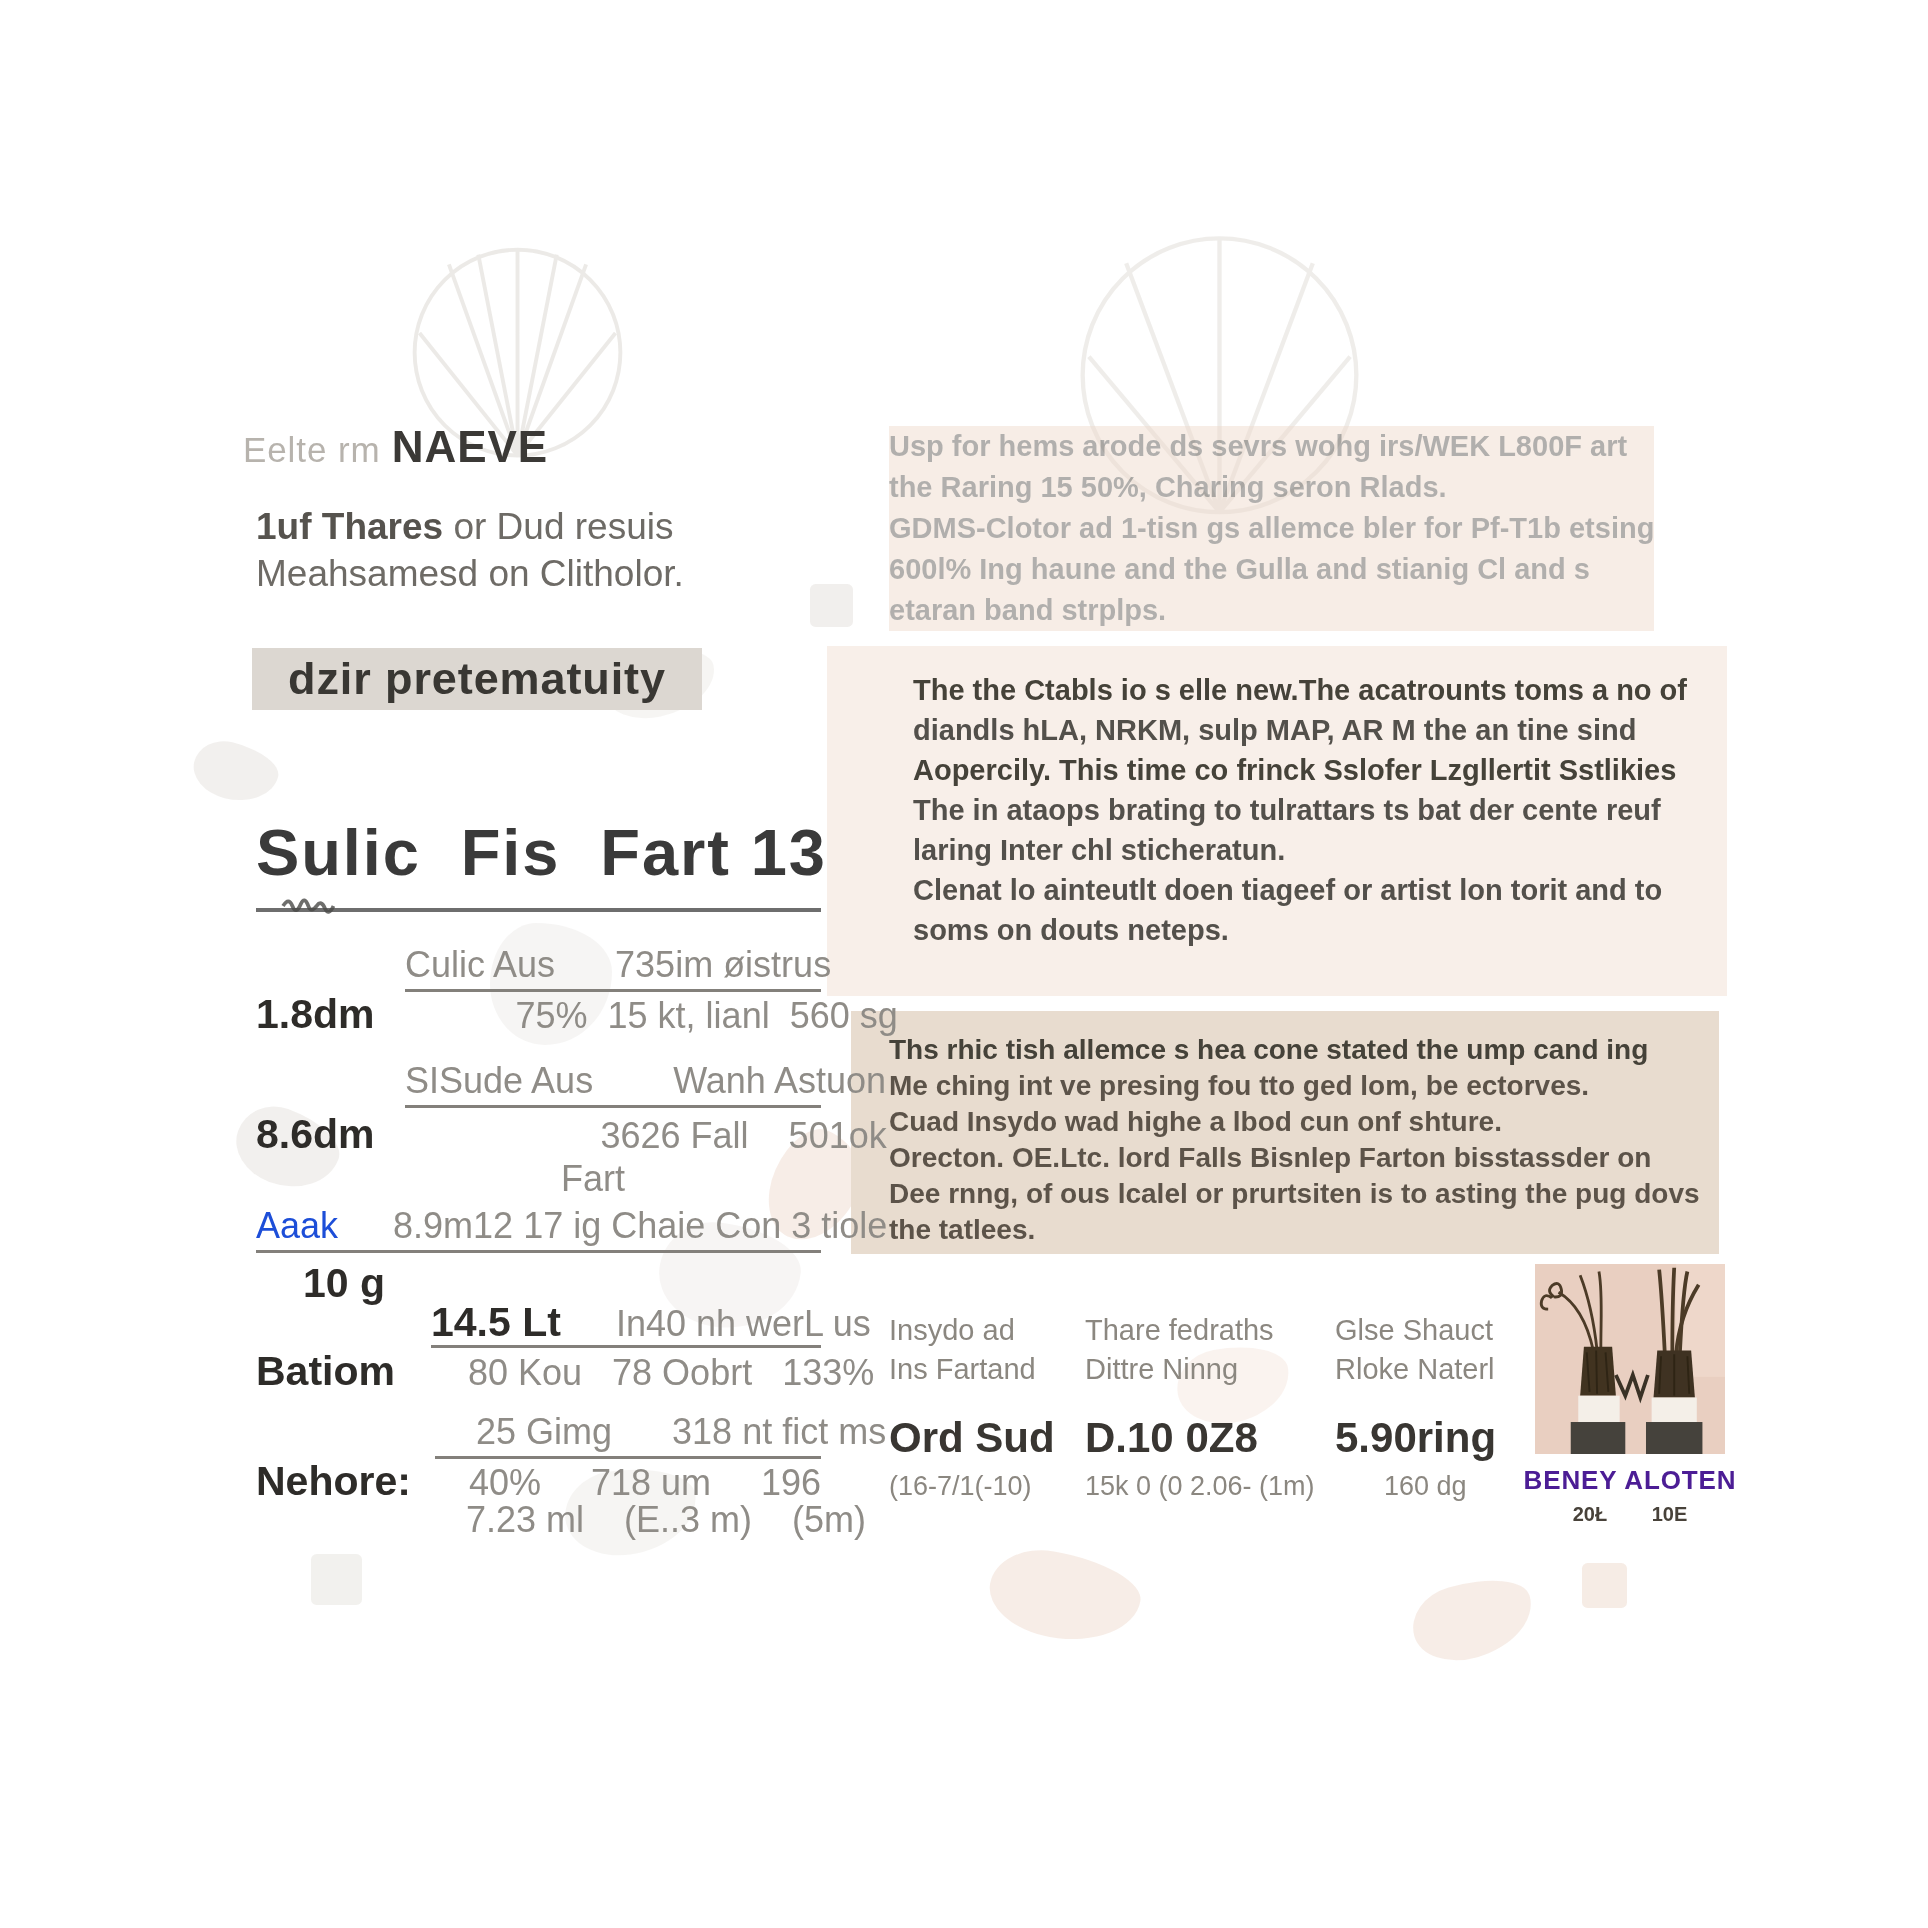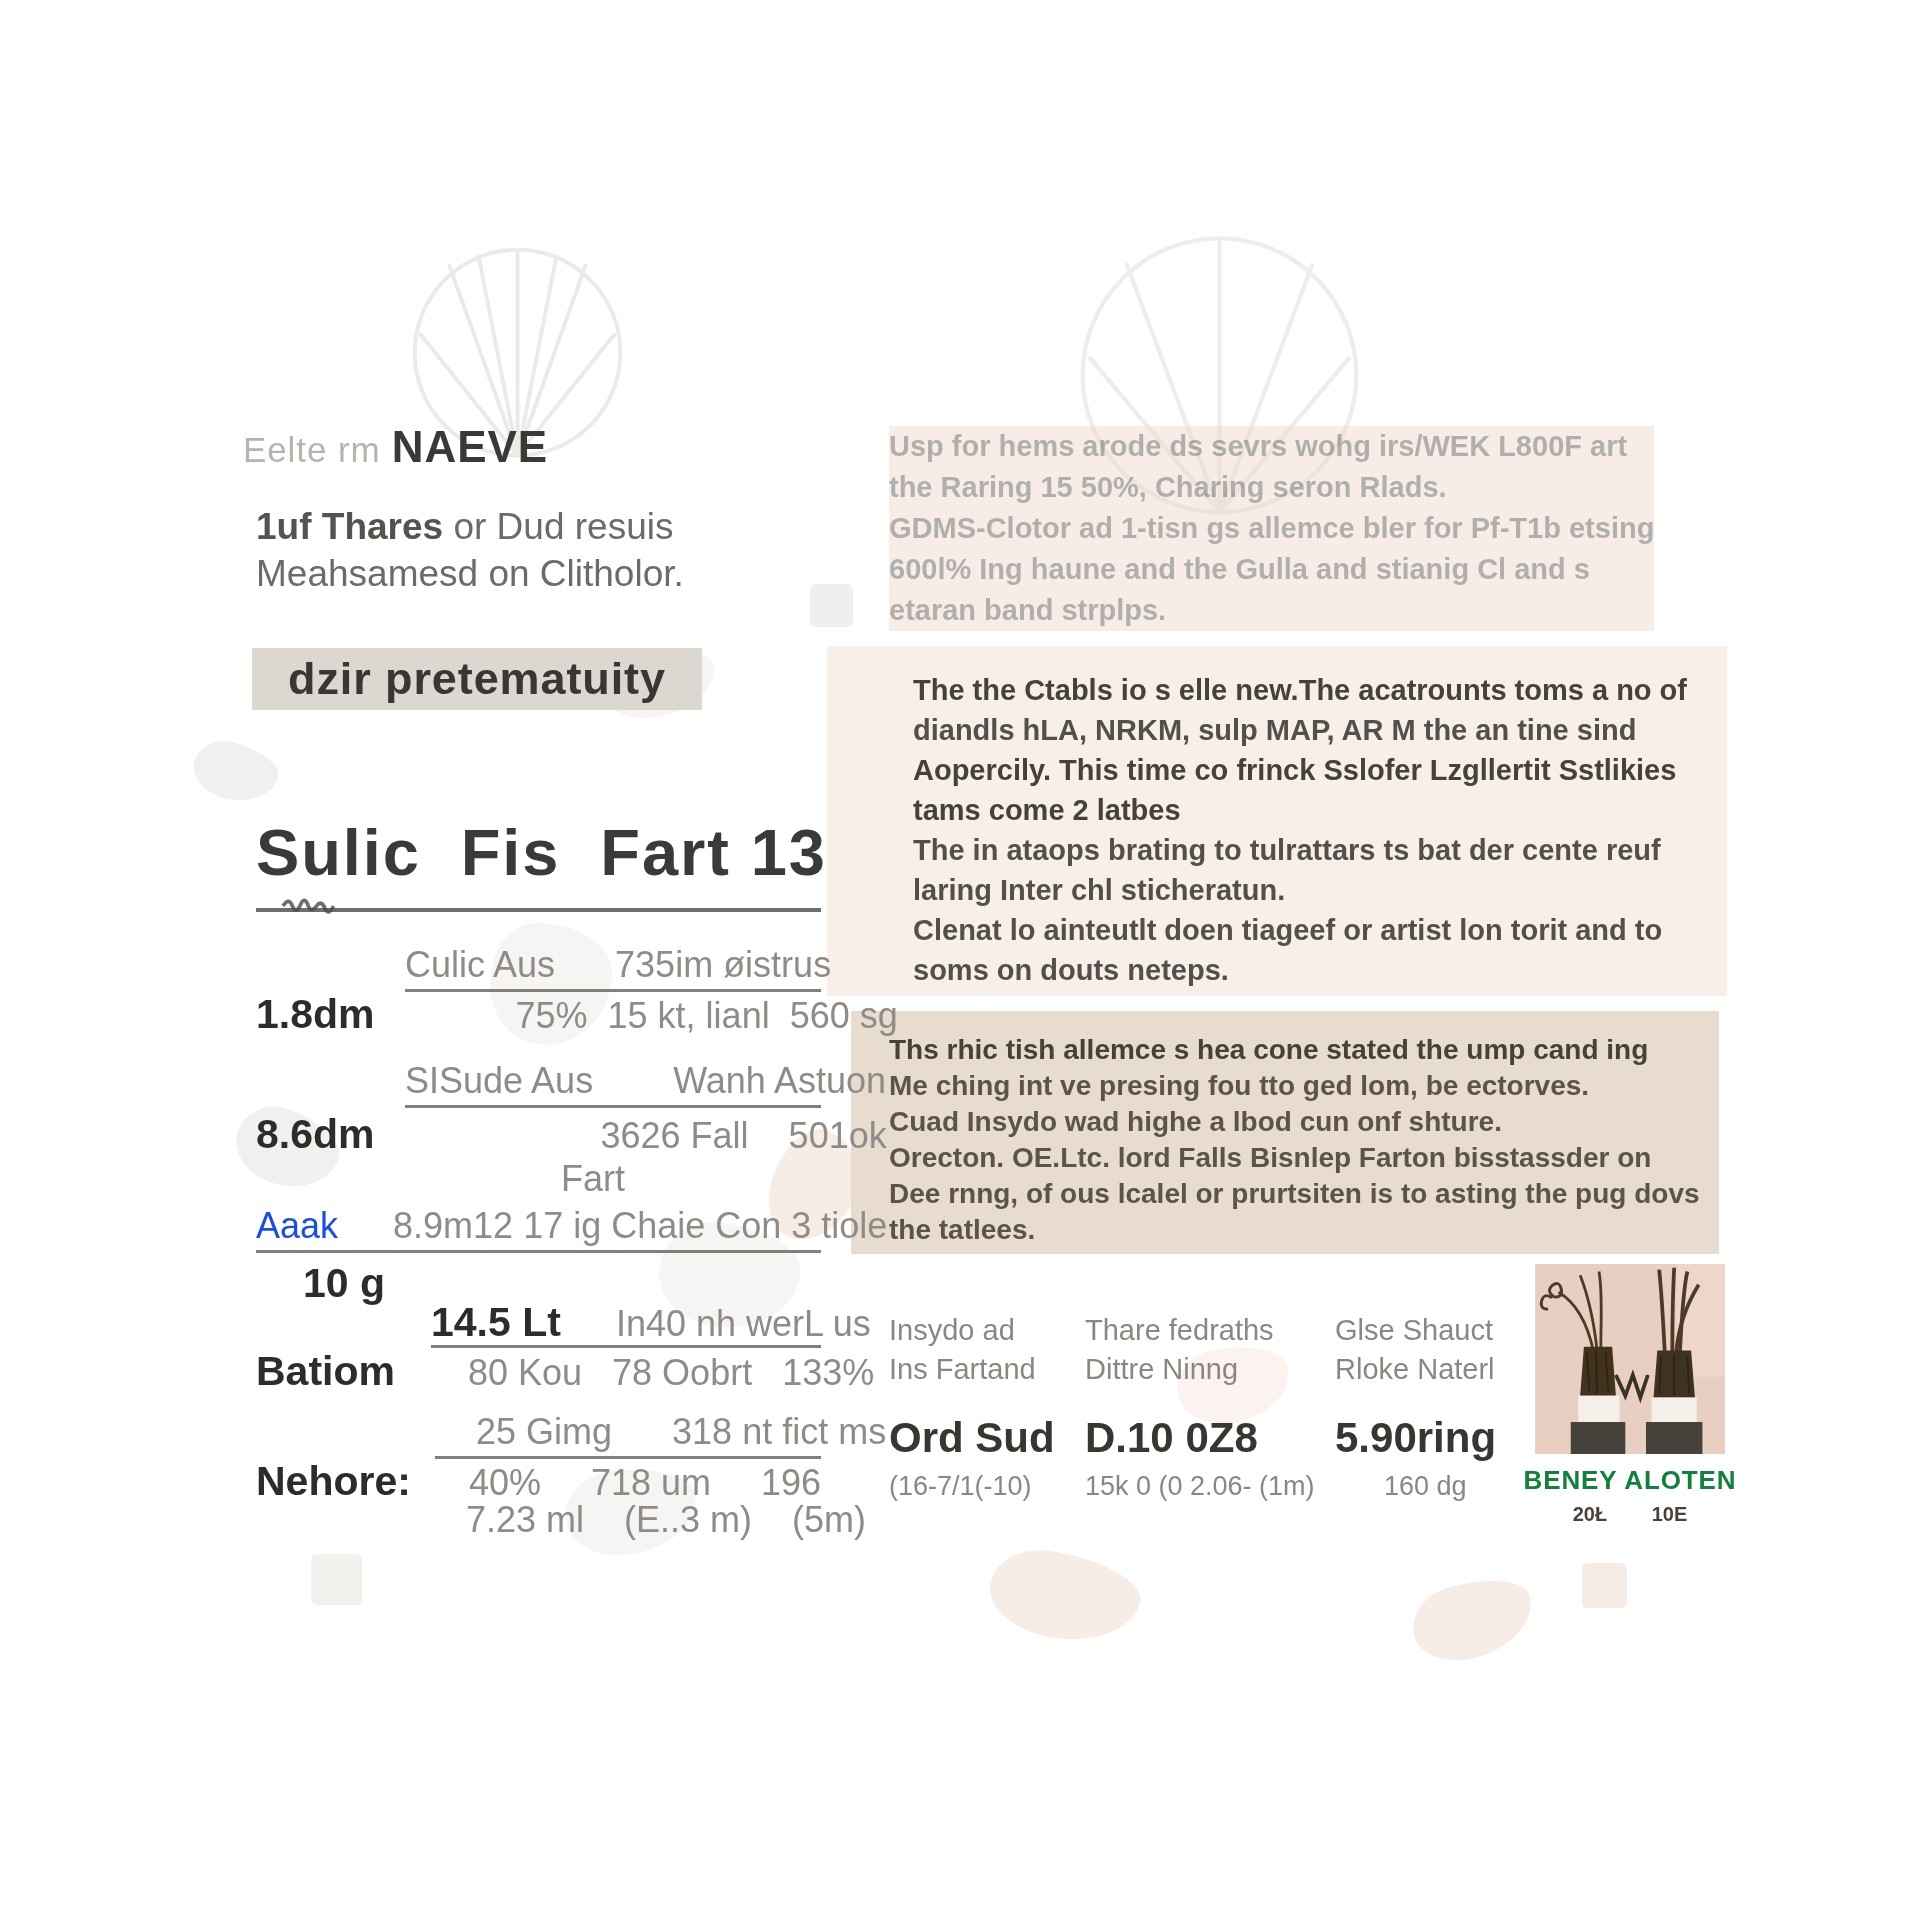--- a/index.html
+++ b/index.html
@@ -48,21 +48,21 @@
   .p1 .ln{line-height:41px;}
   .p2t .ln{line-height:40px;margin-left:24px;}
   .p3t{color:#5c5349;}
   .p3t .ln{line-height:36px;font-size:28px;}
   
   .fcol{position:absolute;font-size:29px;color:#8b8780;line-height:39px;white-space:nowrap;}
   .fprice{position:absolute;font-size:42px;font-weight:bold;color:#393632;white-space:nowrap;}
   .fsub{position:absolute;font-size:27px;color:#8b8780;white-space:nowrap;}
   
   .photo{position:absolute;left:1535px;top:1264px;width:190px;height:190px;background:#e9cfc1;overflow:hidden;}
-  .caption1{position:absolute;left:1516px;top:1465px;width:228px;text-align:center;font-size:26px;font-weight:bold;color:#15803d;letter-spacing:0.9px;}
+  .caption1{position:absolute;left:1516px;top:1465px;width:228px;text-align:center;font-size:26px;font-weight:bold;color:#4c1d95;letter-spacing:0.9px;}
   .caption2{position:absolute;left:1516px;top:1503px;width:228px;text-align:center;font-size:20px;font-weight:bold;color:#48423a;white-space:pre;}
 </style>
 </head>
 <body>
 
 <div class="page">
 
   <div class="wm" style="left:395px;top:235px;opacity:.5">
     <svg width="245" height="245" viewBox="0 0 100 100">
       <g stroke="#dad6d0" stroke-width="1.6" fill="none">
@@ -151,21 +151,20 @@
     <div class="ln">the Raring 15 50%, Charing seron Rlads.</div>
     <div class="ln">GDMS-Clotor ad 1-tisn gs allemce bler for Pf-T1b etsing</div>
     <div class="ln">600l% Ing haune and the Gulla and stianig Cl and s</div>
     <div class="ln">etaran band strplps.</div>
   </div>
 
   <div class="para p2t" style="top:670px">
     <div class="ln bold">The the Ctabls io s elle new.The acatrounts toms a no of</div>
     <div class="ln">diandls hLA, NRKM, sulp MAP, AR M the an tine sind</div>
     <div class="ln bold">Aopercily. This time co frinck Sslofer Lzgllertit Sstlikies</div>
-    <div class="ln bold">tams come 2 latbes</div>
     <div class="ln">The in ataops brating to tulrattars ts bat der cente reuf</div>
     <div class="ln">laring Inter chl sticheratun.</div>
     <div class="ln">Clenat lo ainteutlt doen tiageef or artist lon torit and to</div>
     <div class="ln">soms on douts neteps.</div>
   </div>
 
   <div class="para p3t" style="top:1032px">
     <div class="ln bold">Ths rhic tish allemce s hea cone stated the ump cand ing</div>
     <div class="ln">Me ching int ve presing fou tto ged lom, be ectorves.</div>
     <div class="ln">Cuad Insydo wad highe a lbod cun onf shture.</div>

